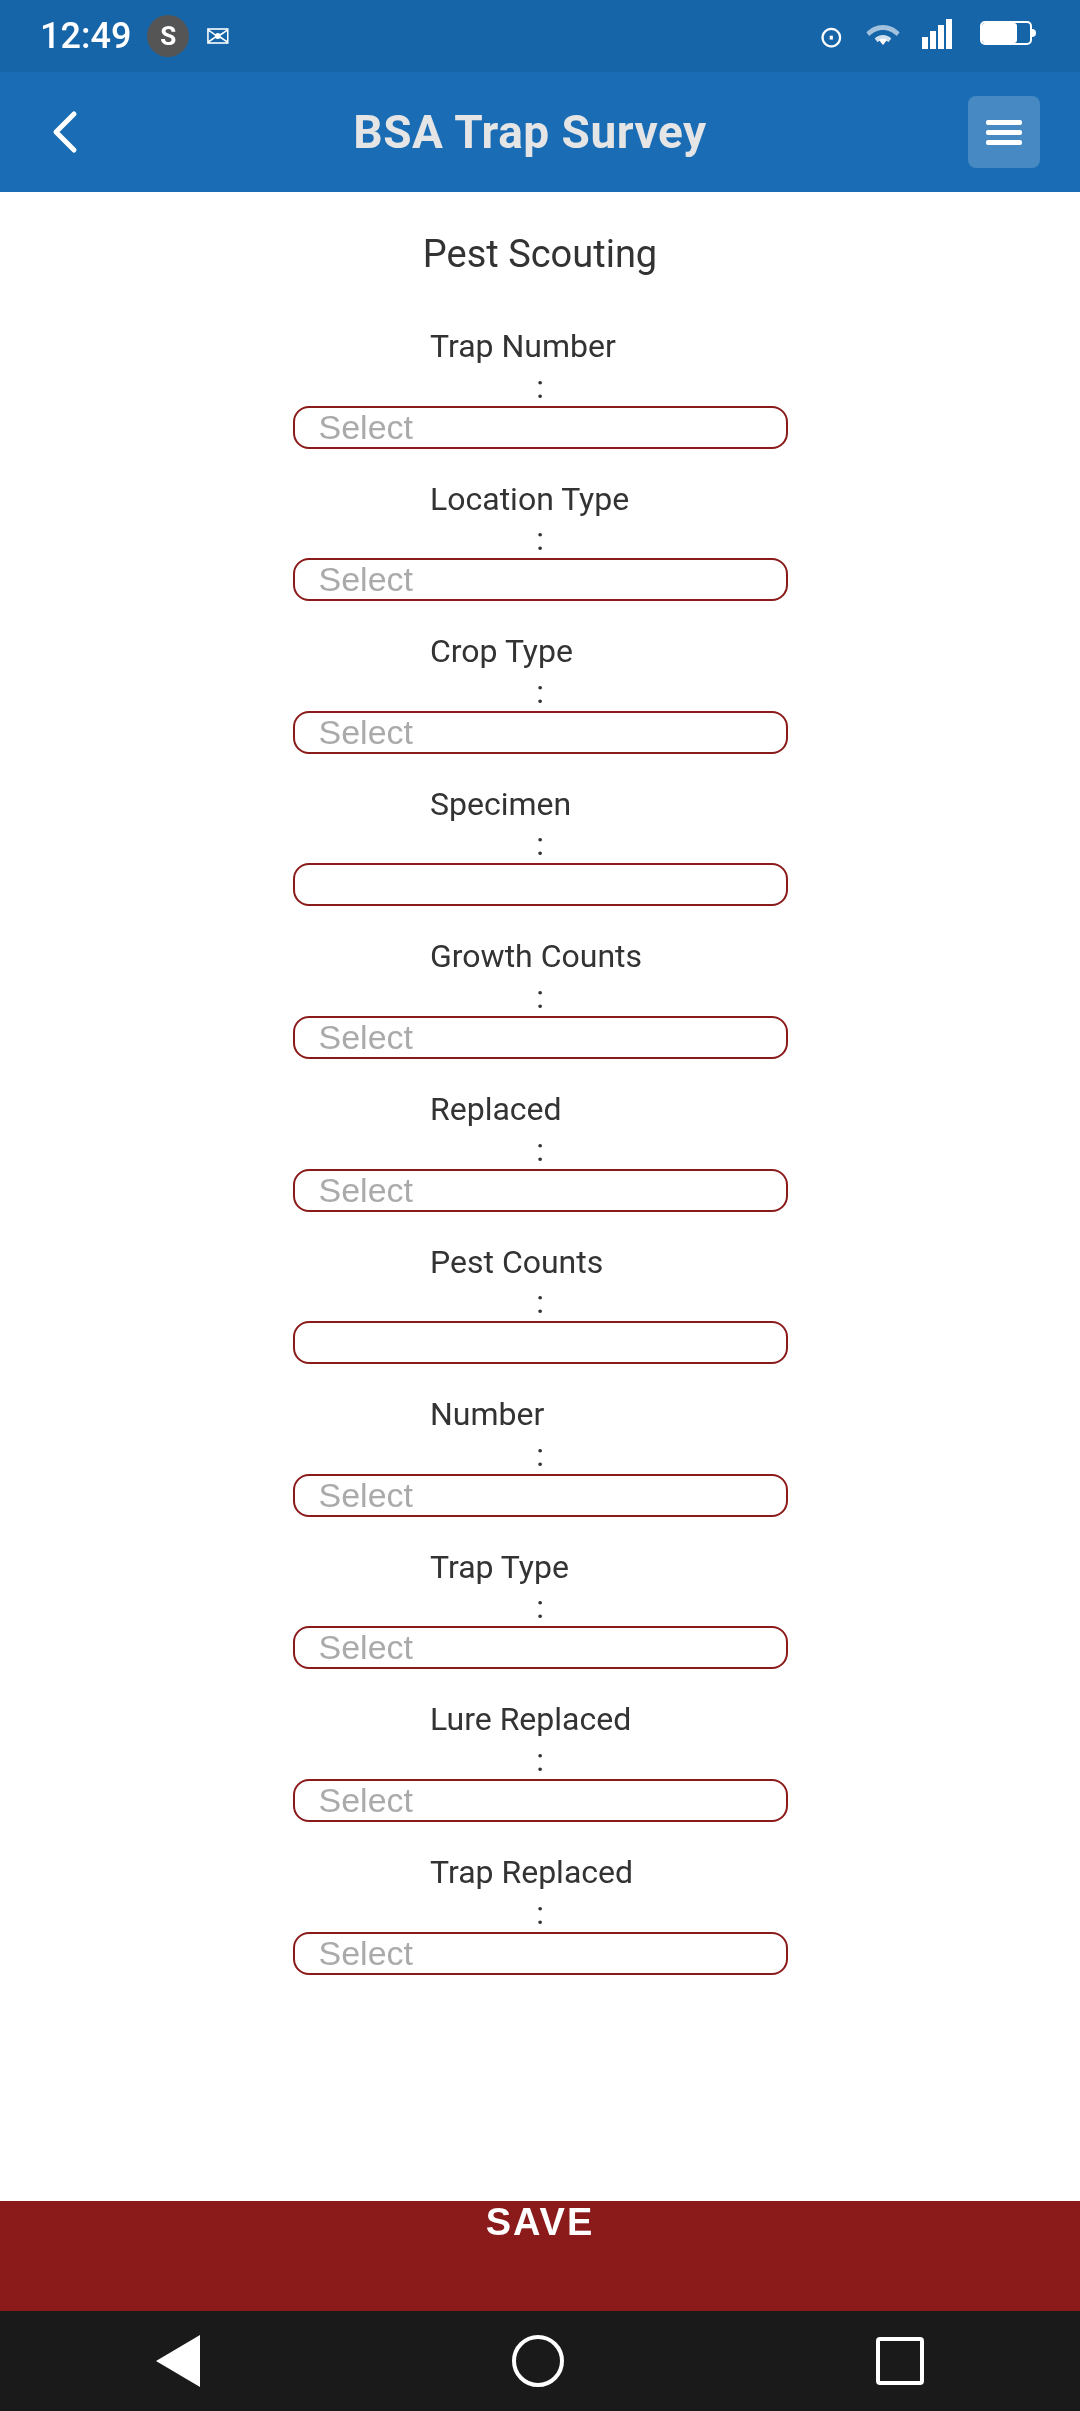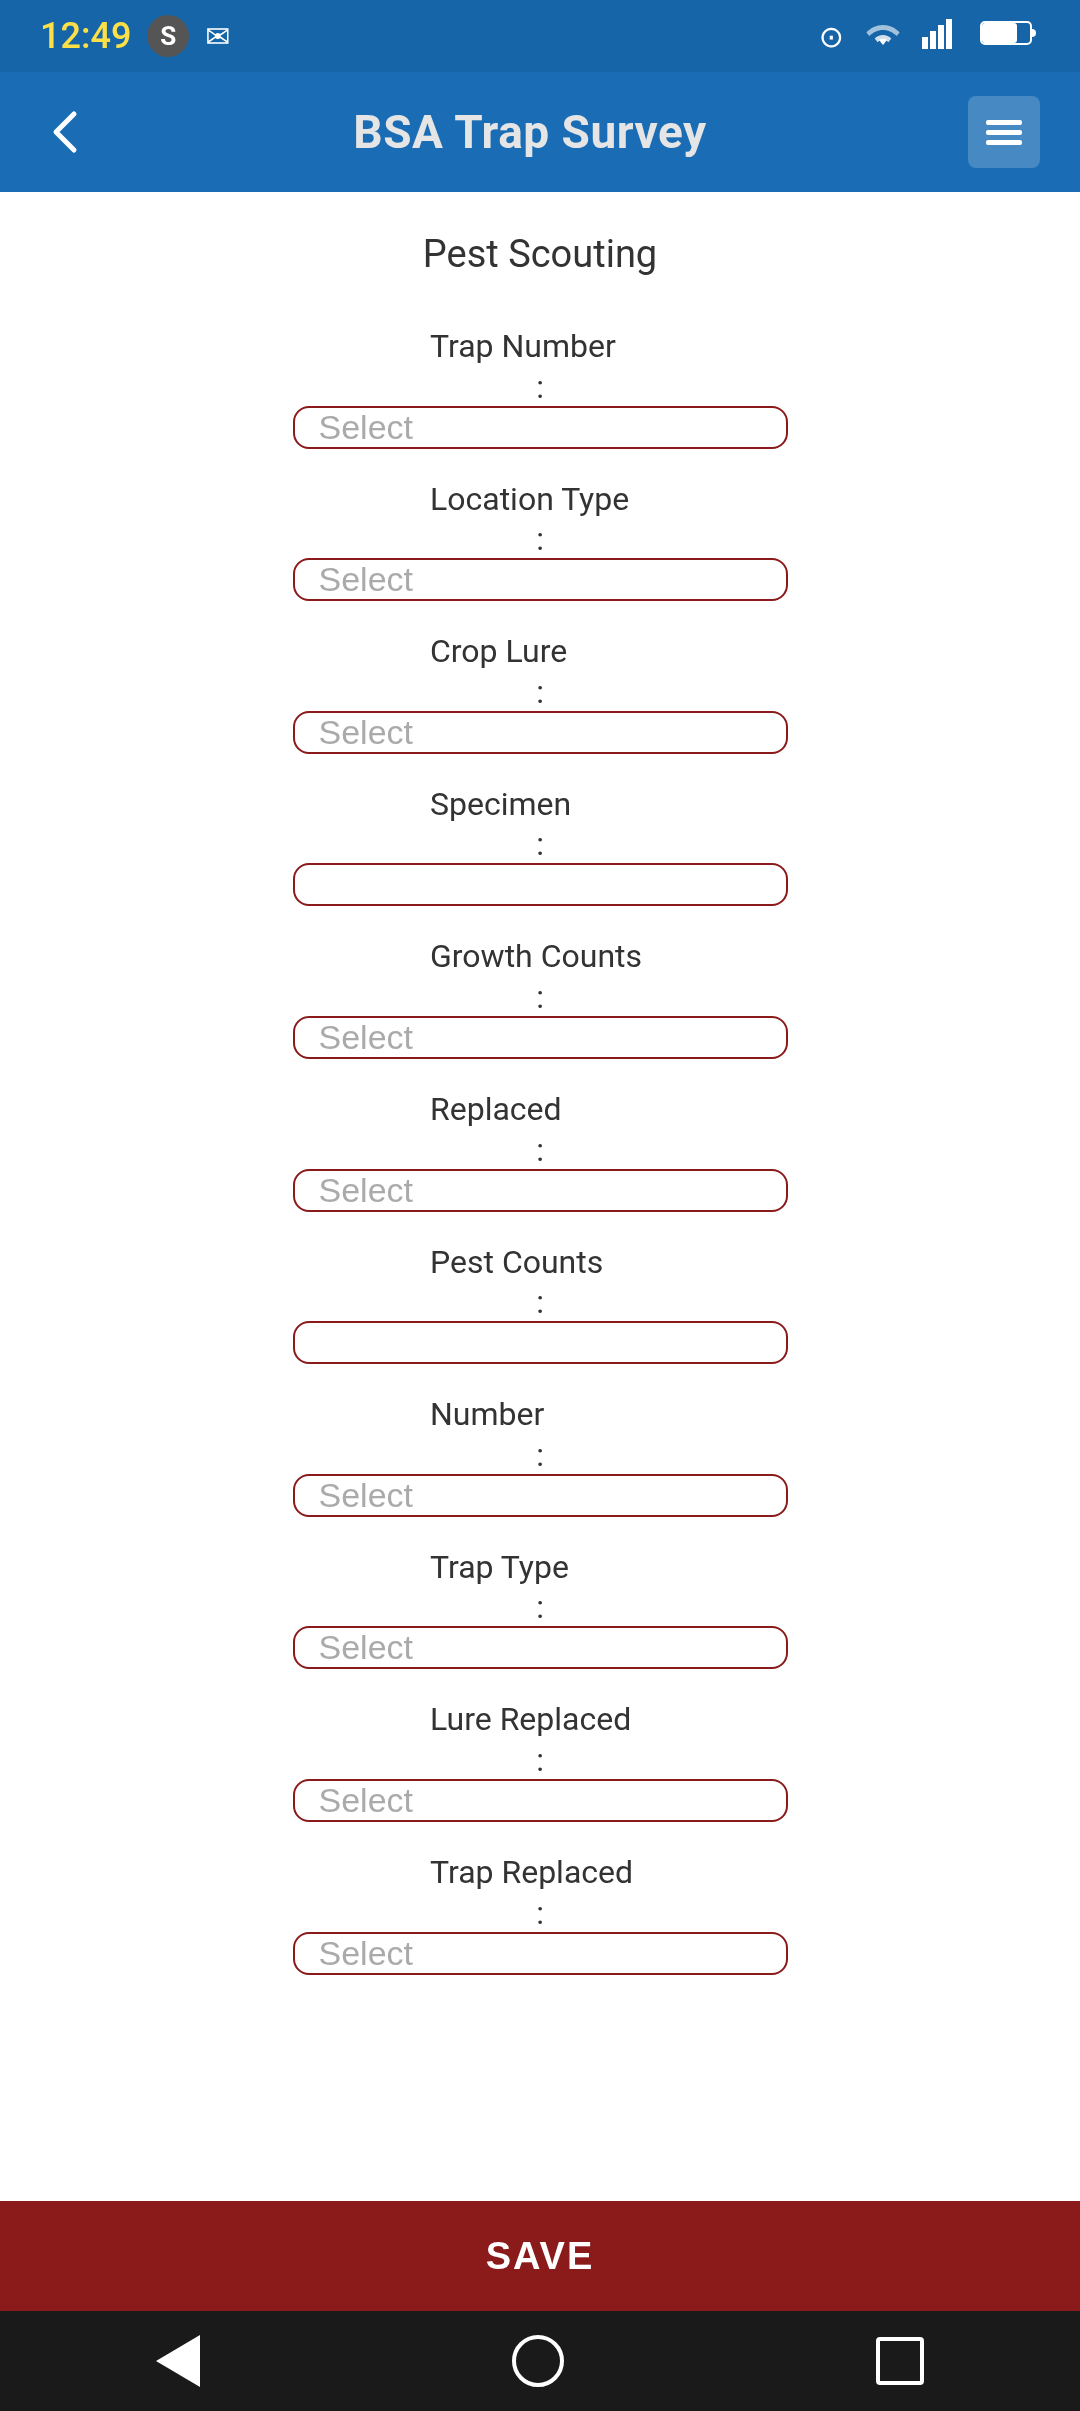--- a/index.html
+++ b/index.html
@@ -30,21 +30,21 @@
       padding: 0 40px;
     }
 
     .status-bar-left {
       display: flex;
       align-items: center;
       gap: 16px;
     }
 
     .status-time {
-      color: #fde047;
+      color: #ffffff;
       font-size: 36px;
       font-weight: 500;
     }
 
     .status-icon-s {
       background: #555;
       border-radius: 50%;
       width: 42px;
       height: 42px;
       display: inline-flex;
@@ -164,21 +164,21 @@
 
     .form-input::placeholder {
       color: #aaa;
     }
 
     
     .save-button-container {
       background: #8b1a1a;
       height: 110px;
       display: flex;
-      align-items: center;
+      align-items: flex-start;
       justify-content: center;
       cursor: pointer;
       position: sticky;
       bottom: 80px;
     }
 
     .save-button {
       color: white;
       font-size: 38px;
       font-weight: bold;
@@ -294,21 +294,21 @@
         <div class="form-label">Trap Number</div>
         <div class="form-separator">:</div>
         <input type="text" class="form-input" placeholder="Select" style="">
       </div>
       <div class="form-row">
         <div class="form-label">Location Type</div>
         <div class="form-separator">:</div>
         <input type="text" class="form-input" placeholder="Select" style="">
       </div>
       <div class="form-row">
-        <div class="form-label">Crop Lure</div>
+        <div class="form-label">Crop Type</div>
         <div class="form-separator">:</div>
         <input type="text" class="form-input" placeholder="Select" style="">
       </div>
       <div class="form-row">
         <div class="form-label">Specimen</div>
         <div class="form-separator">:</div>
         <input type="text" class="form-input" placeholder="" style="">
       </div>
       <div class="form-row">
         <div class="form-label">Growth Counts</div>

